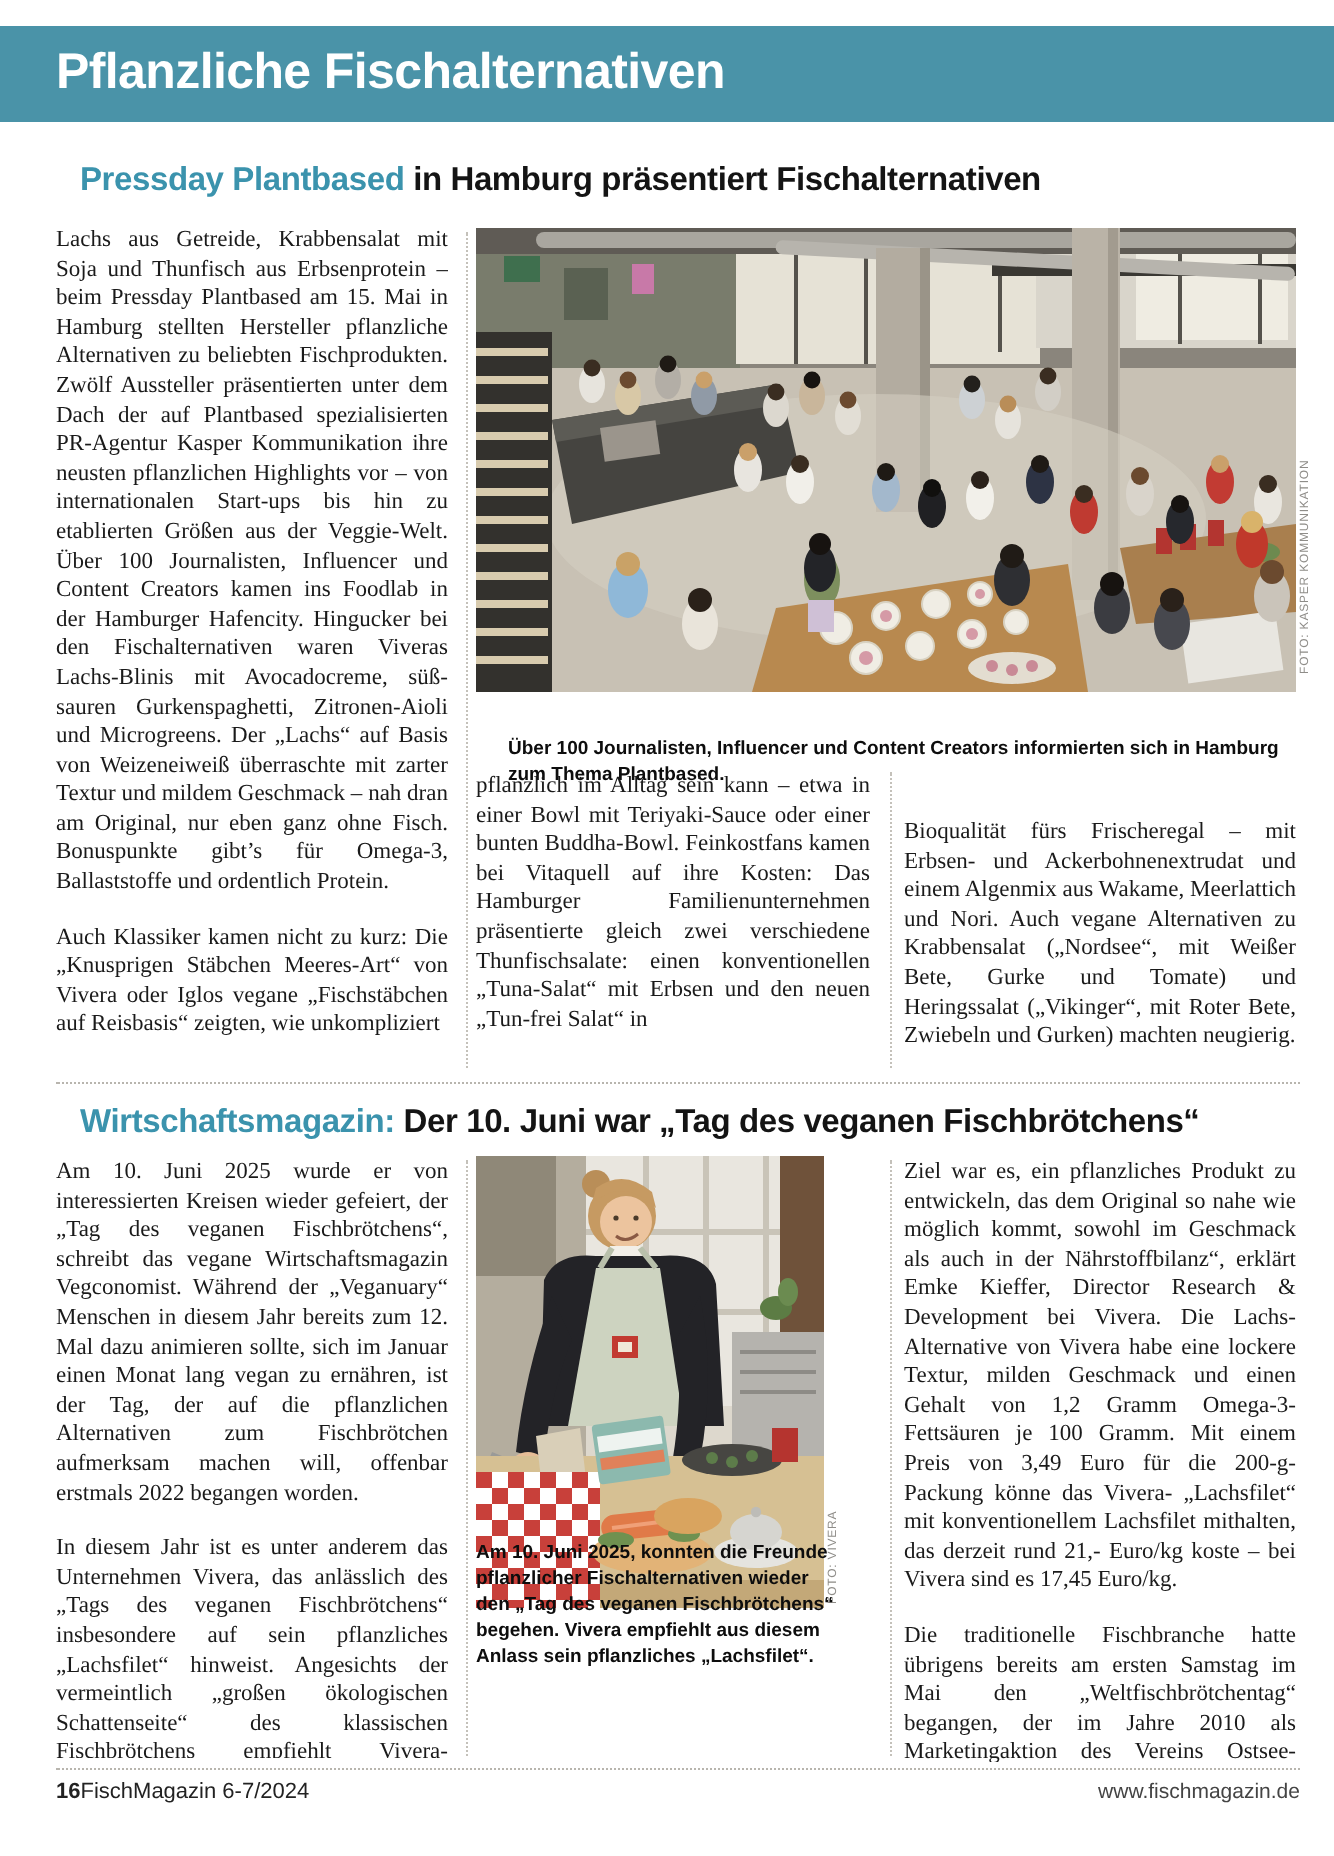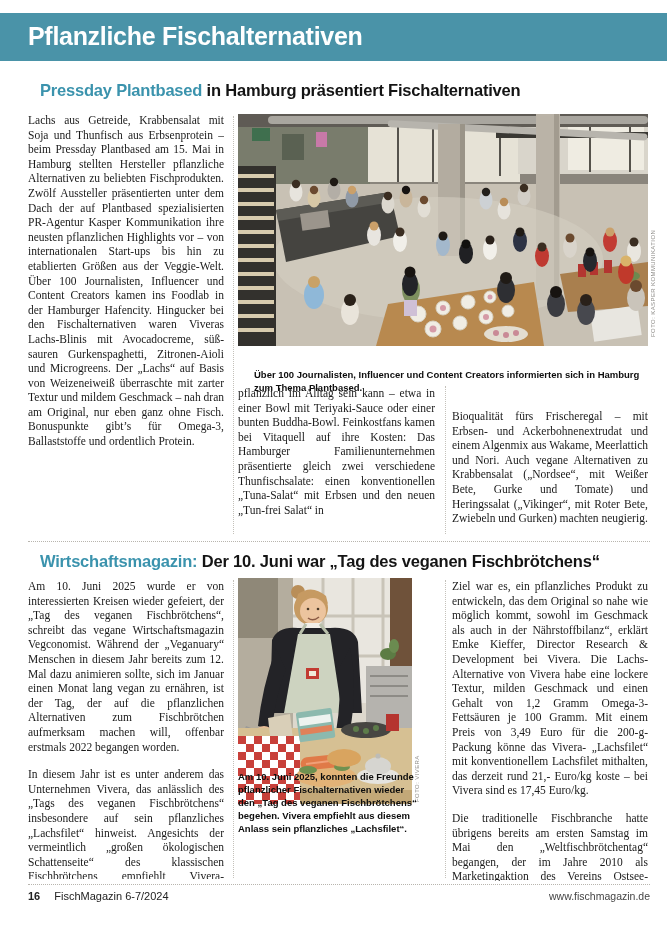--- a/index.html
+++ b/index.html
@@ -23,39 +23,40 @@
   .photo svg{display:block;}
   .credit{position:absolute;writing-mode:vertical-rl;transform:rotate(180deg);
           font-size:6px;letter-spacing:.4px;color:#8f8d89;white-space:nowrap;}
   .caption{position:absolute;font-size:9.5px;line-height:13px;font-weight:bold;color:#0d0d0d;}
   
   .vrule{position:absolute;width:0;border-left:1px dotted #c4c1ba;}
   .hrule{position:absolute;height:0;border-top:1px dotted #b8b5ae;}
   
   .footer{position:absolute;left:28px;top:890px;width:622px;display:flex;
           justify-content:space-between;align-items:baseline;font-size:11px;color:#222;}
-  .footer .pageno{font-weight:bold;margin-right:14px;}
+  .footer .pageno{font-weight:bold;margin-right:0;}
   .footer .mag b{font-weight:normal;}
   .footer .url{font-size:10.5px;color:#444;}
 </style>
 </head>
 <body>
 
 <div class="page">
 
   <div class="banner">
     <h1>Pflanzliche Fischalternativen</h1>
   </div>
 
   <h2 class="headline" style="top:80px;margin:0;">
     <span class="accent">Pressday Plantbased</span><span> in Hamburg präsentiert Fischalternativen</span>
   </h2>
 
   <div class="bodycol" style="left:28px;top:113px;width:196px;height:422px;">
     <p>Lachs aus Getreide, Krabbensalat mit Soja und Thunfisch aus Erbsenprotein – beim Pressday Plantbased am 15. Mai in Hamburg stellten Hersteller pflanzliche Alternativen zu beliebten Fischprodukten. Zwölf Aussteller präsentierten unter dem Dach der auf Plantbased spezialisierten PR-Agentur Kasper Kommunikation ihre neusten pflanzlichen Highlights vor – von internationalen Start-ups bis hin zu etablierten Größen aus der Veggie-Welt. Über 100 Journalisten, Influencer und Content Creators kamen ins Foodlab in der Hamburger Hafencity. Hingucker bei den Fischalternativen waren Viveras Lachs-Blinis mit Avocadocreme, süß-sauren Gurkenspaghetti, Zitronen-Aioli und Microgreens. Der „Lachs“ auf Basis von Weizeneiweiß überraschte mit zarter Textur und mildem Geschmack – nah dran am Original, nur eben ganz ohne Fisch. Bonuspunkte gibt’s für Omega-3, Ballaststoffe und ordentlich Protein.</p>
+    <p>Auch Klassiker kamen nicht zu kurz: Die „Knusprigen Stäbchen Meeres-Art“ von Vivera oder Iglos vegane „Fischstäbchen auf Reisbasis“ zeigten, wie unkompliziert</p>
   </div>
 
   <div class="photo" style="left:238px;top:114px;width:410px;height:232px;">
     <svg width="410" height="232" viewBox="0 0 410 232">
       <rect width="410" height="232" fill="#c8c1b4"></rect>
       <rect x="0" y="0" width="410" height="70" fill="#8a857c"></rect>
       <rect x="0" y="8" width="132" height="62" fill="#797c6c"></rect>
       <rect x="14" y="14" width="18" height="13" fill="#3f6f4e"></rect>
       <rect x="78" y="18" width="11" height="15" fill="#c879a8"></rect>
       <rect x="44" y="20" width="22" height="26" fill="#5a6152"></rect>

